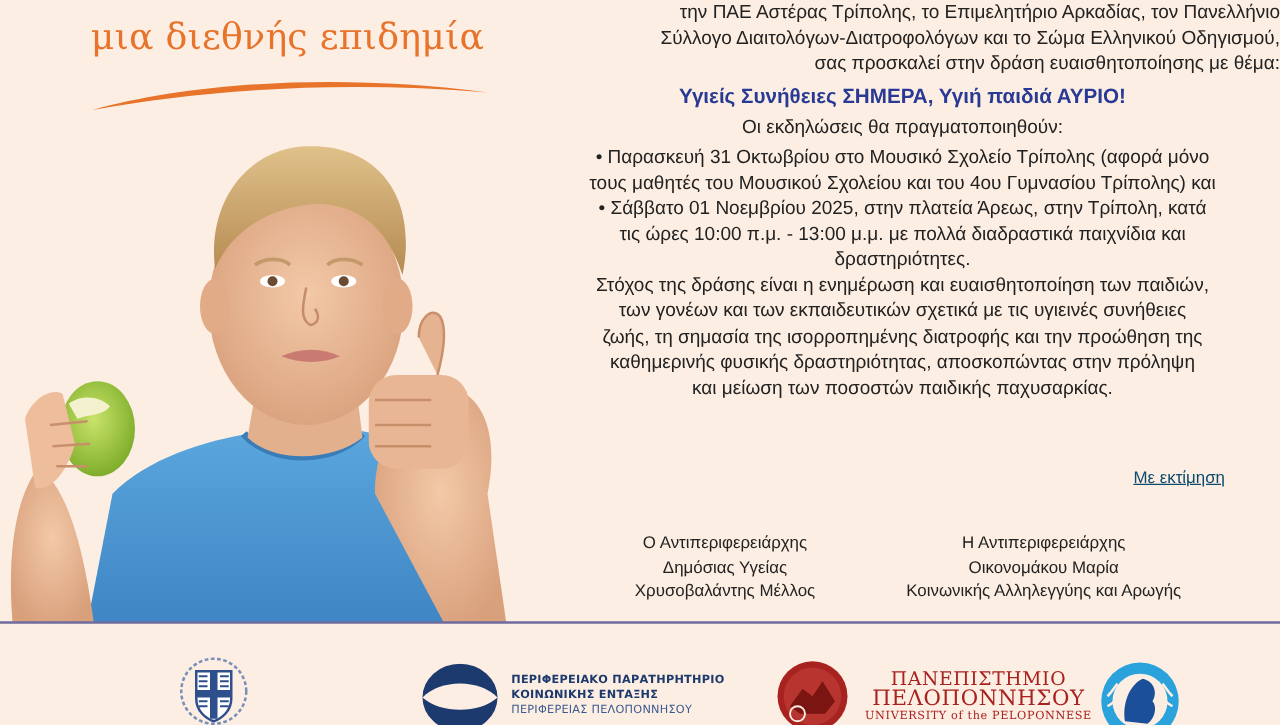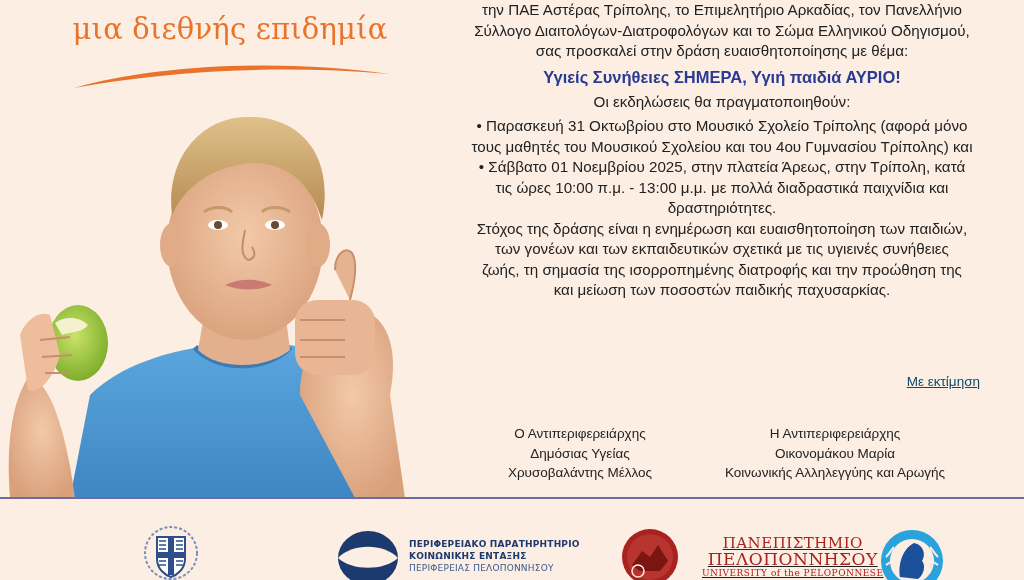--- a/index.html
+++ b/index.html
@@ -11,21 +11,21 @@
   
   .headline { position: absolute; left: 60px; top: 12px; width: 340px; text-align: center; }
   .headline-text { font-family: "DejaVu Serif", serif; font-weight: normal; font-size: 29px; color: #e8732a; letter-spacing: 0.2px; }
   .swoosh { position: absolute; left: 72px; top: 56px; width: 320px; height: 36px; }
 
   
   .photo { position: absolute; left: 0; top: 95px; width: 480px; height: 403px; overflow: hidden; }
 
   
   .text-col { position: absolute; left: 420px; top: 0; width: 604px; text-align: center; font-size: 15.2px; line-height: 20.5px; color: #222; font-family: "Liberation Sans", sans-serif; }
-  .intro-line { display: block; white-space: nowrap; }
+  .intro-line { display: block; white-space: nowrap; text-align: right; }
   .slogan { margin-top: 4px; font-weight: bold; color: #283a94; font-size: 16.5px; line-height: 22px; }
   .events-title { margin-top: 4px; }
   .bullet-line { display: block; white-space: nowrap; }
   .goal { margin-top: 0px; }
 
   .closing { position: absolute; left: 460px; top: 372px; width: 520px; text-align: right; font-size: 13.5px; line-height: 19px; color: #0c4a6e; text-decoration: underline; }
   .signers { position: absolute; left: 460px; top: 424px; width: 520px; display: flex; font-size: 13.5px; line-height: 19.5px; color: #222; }
   .signer { text-align: center; }
   .signer-left { width: 220px; margin-left: 10px; }
   .signer-right { width: 290px; margin-left: 0px; }
@@ -128,20 +128,21 @@
       <span class="bullet-line">• Παρασκευή 31 Οκτωβρίου στο Μουσικό Σχολείο Τρίπολης (αφορά μόνο</span>
       <span class="bullet-line">τους μαθητές του Μουσικού Σχολείου και του 4ου Γυμνασίου Τρίπολης) και</span>
       <span class="bullet-line">• Σάββατο 01 Νοεμβρίου 2025, στην πλατεία Άρεως, στην Τρίπολη, κατά</span>
       <span class="bullet-line">τις ώρες 10:00 π.μ. - 13:00 μ.μ. με πολλά διαδραστικά παιχνίδια και</span>
       <span class="bullet-line">δραστηριότητες.</span>
     </div>
     <div class="goal">
       <span class="bullet-line">Στόχος της δράσης είναι η ενημέρωση και ευαισθητοποίηση των παιδιών,</span>
       <span class="bullet-line">των γονέων και  των εκπαιδευτικών σχετικά με τις  υγιεινές συνήθειες</span>
       <span class="bullet-line">ζωής, τη σημασία της ισορροπημένης διατροφής και την προώθηση της</span>
+      <span class="bullet-line">καθημερινής φυσικής δραστηριότητας, αποσκοπώντας στην πρόληψη</span>
       <span class="bullet-line">και μείωση των ποσοστών παιδικής παχυσαρκίας.</span>
     </div>
   </div>
 
   <div class="closing">Με εκτίμηση</div>
 
   <div class="signers">
     <div class="signer signer-left">
       <div>Ο Αντιπεριφερειάρχης</div>
       <div>Δημόσιας Υγείας</div>
@@ -185,21 +186,21 @@
       </div>
     </div>
 
     <div class="logo logo-university">
       <svg width="60" height="60" viewBox="0 0 60 60">
         <circle cx="30" cy="30" r="28" fill="#a8231f"></circle>
         <circle cx="30" cy="30" r="23" fill="#c8453f" opacity="0.5"></circle>
         <path d="M12,38 L22,24 L30,30 L38,18 L48,34 L40,44 L20,44 Z" fill="#7a1512"></path>
         <circle cx="18" cy="44" r="6" fill="none" stroke="#fdeee3" stroke-width="1.5"></circle>
       </svg>
-      <div style="margin-left:22px;text-decoration:underline;">
+      <div style="margin-left:12px;">
         <div class="uni-big">ΠΑΝΕΠΙΣΤΗΜΙΟ</div>
         <div class="uni-big" style="font-size:17px; line-height:17px;">ΠΕΛΟΠΟΝΝΗΣΟΥ</div>
         <div class="uni-small">UNIVERSITY of the PELOPONNESE</div>
       </div>
     </div>
 
     <div class="logo logo-medical">
       <svg width="64" height="64" viewBox="0 0 64 64">
         <circle cx="32" cy="32" r="31" fill="#2aa3dc"></circle>
         <circle cx="32" cy="32" r="22" fill="#fdeee3"></circle>

